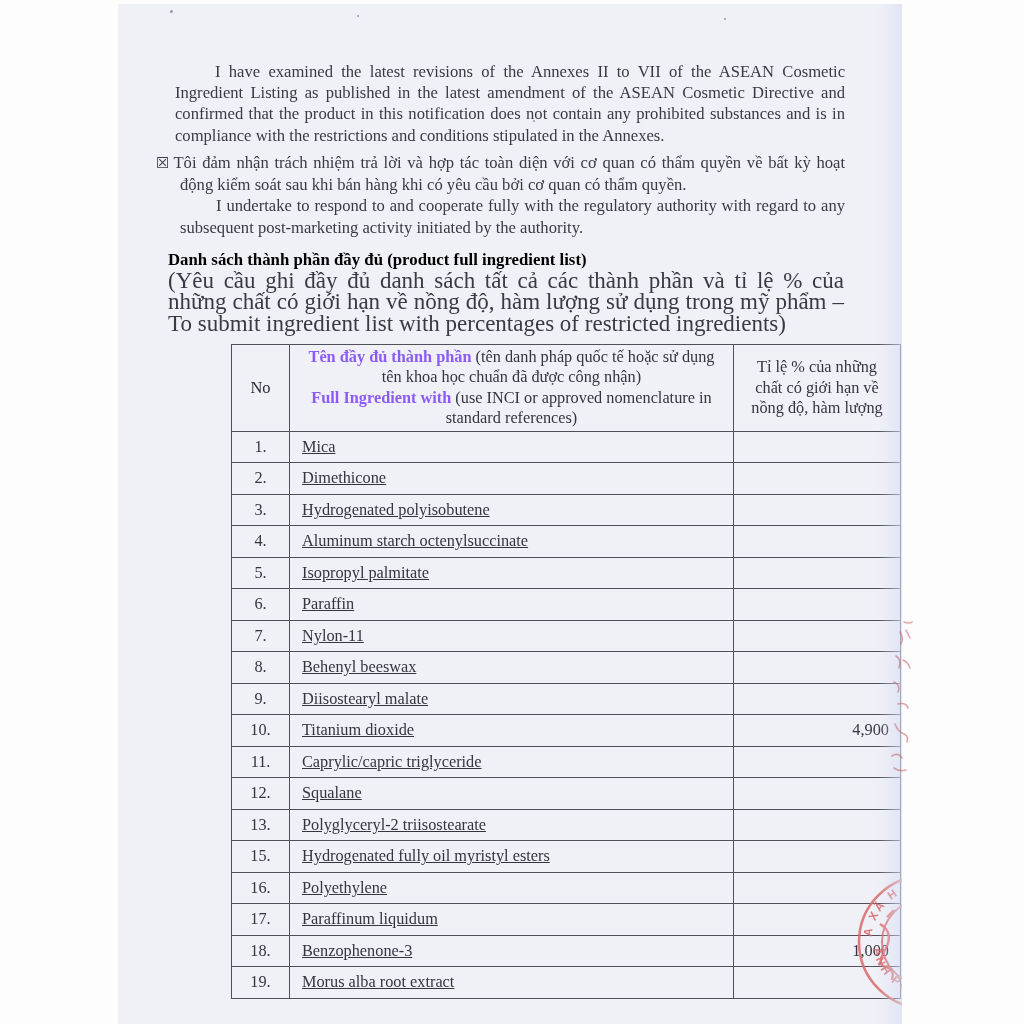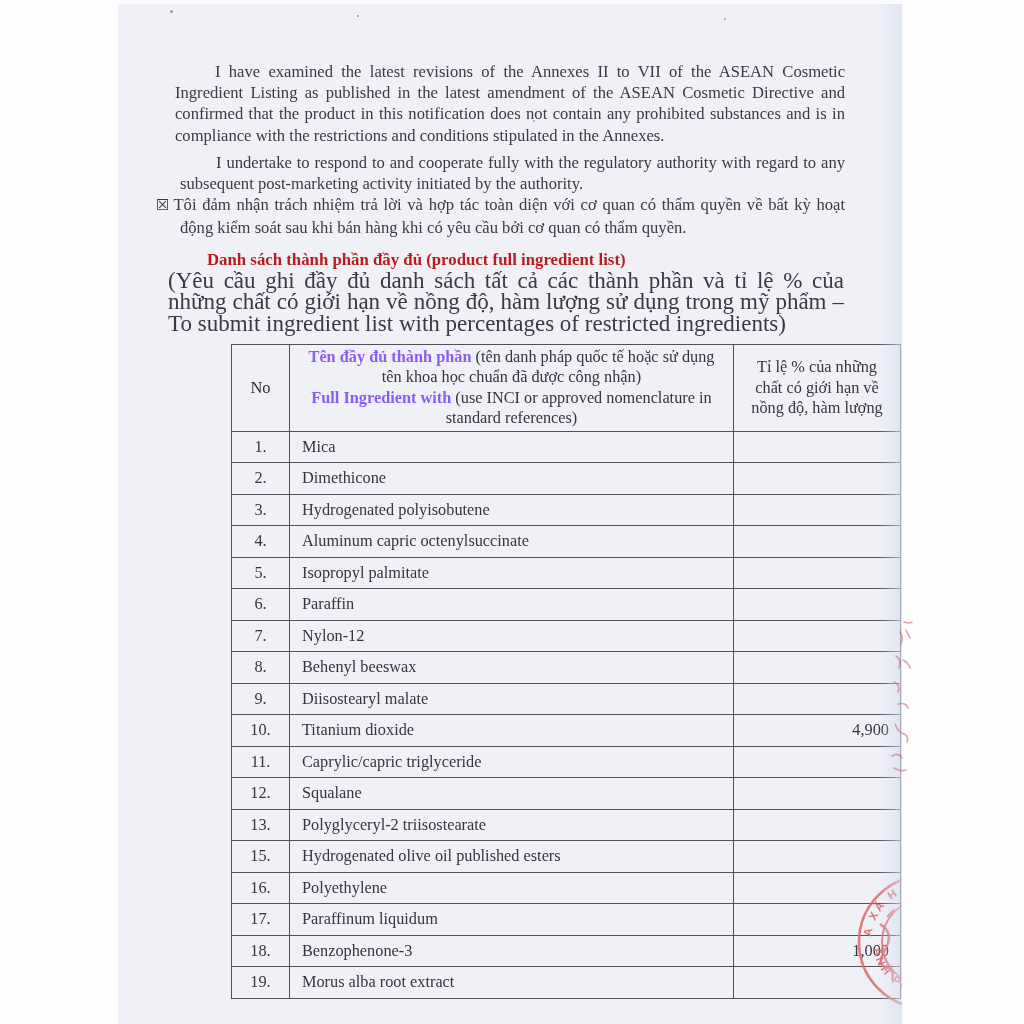--- a/index.html
+++ b/index.html
@@ -23,21 +23,21 @@
   .content {
     position:absolute; left:57px; top:0; width:670px;
   }
   .para { font-size:16.6px; line-height:21.2px; text-align:justify; }
   .para1 { position:absolute; top:57px; width:670px; text-indent:40px; }
   .block2 { position:absolute; top:148px; width:670px; }
   .para2-vi { padding-left:5px; text-indent:-24px; }
   .checkbox { font-family:"DejaVu Sans",sans-serif; font-size:15px; letter-spacing:4px; }
   .para2-en { padding-left:5px; text-indent:36px; }
   .heading-block { position:absolute; top:245px; width:676px; margin-left:-7px; }
-  .section-title { font-size:16.8px; line-height:21.2px; font-weight:bold; color:#b91c1c;margin-left:39px; }
+  .section-title { font-size:16.8px; line-height:21.2px; font-weight:bold; color:#000000; }
   .section-note { font-size:23px; line-height:21.2px; text-align:justify; }
   table.ingredients {
     position:absolute; left:56px; top:340px; width:669px;
     border-collapse:collapse; table-layout:fixed;
     font-size:16.3px; color:#35353f;
   }
   table.ingredients td, table.ingredients th {
     border:1.7px solid #50505b;
     vertical-align:middle;
     font-weight:normal;
@@ -45,38 +45,38 @@
   col.c-no { width:58px; }
   col.c-name { width:444px; }
   col.c-pct { width:167px; }
   tr.hdr { height:80px; }
   tr.row { height:31.5px; }
   th.h-no { font-weight:bold; color:#2b2b35; font-size:16.5px; }
   th.h-name { text-align:center; line-height:20.4px; padding:2px 8px; }
   th.h-pct { text-align:center; line-height:20.4px; padding:2px 10px; }
   .bold { font-weight:bold; color:#8b5cf6; }
   td.cell-no { text-align:center; }
-  td.cell-name { padding-left:12px; }
+  td.cell-name { padding-left:12px;text-decoration:underline; }
   td.cell-pct { text-align:right; padding-right:11px; }
   .margin-marks { position:absolute; left:886px; top:616px; }
   .stamp-wrap { position:absolute; left:636px; top:858px; }
   .speck { position:absolute; background:#9a9aa4; border-radius:50%; }
 </style>
 </head>
 <body>
 
 <div class="scan-page">
 
   <div class="content">
 
     <p class="para para1">I have examined the latest revisions of the Annexes II to VII of the ASEAN Cosmetic Ingredient Listing as published in the latest amendment of the ASEAN Cosmetic Directive and confirmed that the product in this notification does not contain any prohibited substances and is in compliance with the restrictions and conditions stipulated in the Annexes.</p>
 
     <div class="block2">
+      <p class="para para2-vi"><span class="checkbox">☒</span><span>Tôi đảm nhận trách nhiệm trả lời và hợp tác toàn diện với cơ quan có thẩm quyền về bất kỳ hoạt động kiểm soát sau khi bán hàng khi có yêu cầu bởi cơ quan có thẩm quyền.</span></p>
       <p class="para para2-en">I undertake to respond to and cooperate fully with the regulatory authority with regard to any subsequent post-marketing activity initiated by the authority.</p>
-      <p class="para para2-vi"><span class="checkbox">☒</span><span>Tôi đảm nhận trách nhiệm trả lời và hợp tác toàn diện với cơ quan có thẩm quyền về bất kỳ hoạt động kiểm soát sau khi bán hàng khi có yêu cầu bởi cơ quan có thẩm quyền.</span></p>
     </div>
 
     <div class="heading-block">
       <p class="section-title">Danh sách thành phần đầy đủ (product full ingredient list)</p>
       <p class="section-note">(Yêu cầu ghi đầy đủ danh sách tất cả các thành phần và tỉ lệ % của những chất có giới hạn về nồng độ, hàm lượng sử dụng trong mỹ phẩm – To submit ingredient list with percentages of restricted ingredients)</p>
     </div>
 
     <table class="ingredients">
       <colgroup>
           <col class="c-no">
@@ -105,39 +105,39 @@
           </tr>
 
           <tr class="row">
             <td class="cell-no">3.</td>
             <td class="cell-name">Hydrogenated polyisobutene</td>
             <td class="cell-pct"></td>
           </tr>
 
           <tr class="row">
             <td class="cell-no">4.</td>
-            <td class="cell-name">Aluminum capric octenylsuccinate</td>
+            <td class="cell-name">Aluminum starch octenylsuccinate</td>
             <td class="cell-pct"></td>
           </tr>
 
           <tr class="row">
             <td class="cell-no">5.</td>
             <td class="cell-name">Isopropyl palmitate</td>
             <td class="cell-pct"></td>
           </tr>
 
           <tr class="row">
             <td class="cell-no">6.</td>
             <td class="cell-name">Paraffin</td>
             <td class="cell-pct"></td>
           </tr>
 
           <tr class="row">
             <td class="cell-no">7.</td>
-            <td class="cell-name">Nylon-12</td>
+            <td class="cell-name">Nylon-11</td>
             <td class="cell-pct"></td>
           </tr>
 
           <tr class="row">
             <td class="cell-no">8.</td>
             <td class="cell-name">Behenyl beeswax</td>
             <td class="cell-pct"></td>
           </tr>
 
           <tr class="row">
@@ -166,21 +166,21 @@
 
           <tr class="row">
             <td class="cell-no">13.</td>
             <td class="cell-name">Polyglyceryl-2 triisostearate</td>
             <td class="cell-pct"></td>
           </tr>
 
 
           <tr class="row">
             <td class="cell-no">15.</td>
-            <td class="cell-name">Hydrogenated olive oil published esters</td>
+            <td class="cell-name">Hydrogenated fully oil myristyl esters</td>
             <td class="cell-pct"></td>
           </tr>
 
           <tr class="row">
             <td class="cell-no">16.</td>
             <td class="cell-name">Polyethylene</td>
             <td class="cell-pct"></td>
           </tr>
 
           <tr class="row">

